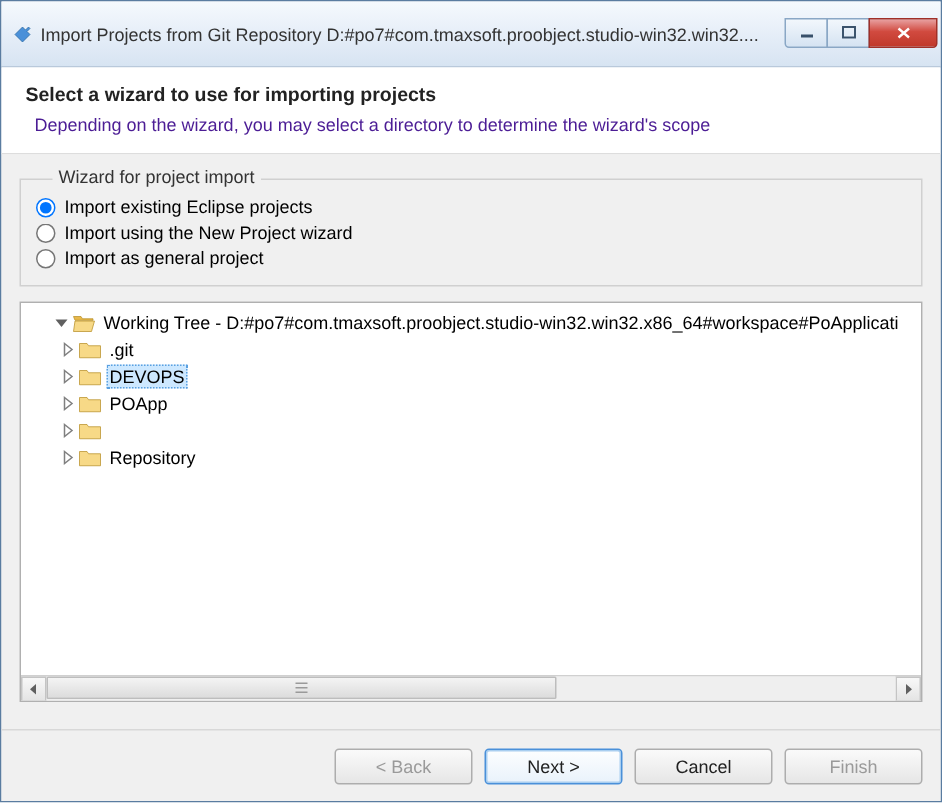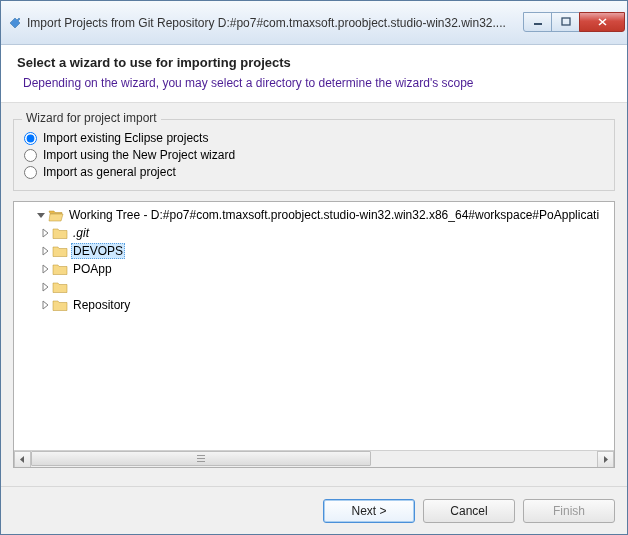--- a/index.html
+++ b/index.html
@@ -11,21 +11,21 @@
   .winbtns { display: flex; height: 21px; margin-right: 2px; }
   .winbtn { width: 29px; height: 20px; border: 1px solid #8aa7c5; margin-left: -1px; background: linear-gradient(to bottom, #f2f7fc, #d5e3f2); display: flex; align-items: center; justify-content: center; cursor: default; }
   .winbtn.min { border-radius: 0 0 0 3px; }
   .winbtn.close { width: 46px; background: linear-gradient(to bottom, #e8a0a0, #d14a3f 45%, #c0392b 100%); border-color: #a03028; border-radius: 0 0 3px 0; }
   .winbtn svg { display: block; }
   .header { background: #fff; padding: 10px 16px 12px 16px; border-bottom: 1px solid #ddd; }
   .header-title { font-size: 13px; font-weight: bold; color: #222; margin-bottom: 6px; }
   .header-sub { font-size: 12px; color: #4c1d95; margin-left: 6px; }
   .client { flex: 1; background: #f0f0f0; padding: 10px 12px 0 12px; display: flex; flex-direction: column; }
   .group { border: 1px solid #d0d0d0; padding: 8px 10px 8px 10px; background: #f0f0f0; position: relative; margin-top: 6px; }
-  .group-label { position: absolute; top: -9px; left: 8px; background: #f0f0f0; padding: 0 4px; color: #333; font-size: 12px; }
+  .group-label { position: absolute; top: -9px; left: 21px; background: #f0f0f0; padding: 0 4px; color: #333; font-size: 12px; }
   .radio-row { display: flex; align-items: center; margin: 3px 0; gap: 6px; }
   .radio-row input { margin: 0; }
   .tree-box { flex: 1; margin-top: 10px; border: 1px solid #b0b0b0; background: #fff; display: flex; flex-direction: column; overflow: hidden; }
   .tree-content { flex: 1; overflow: hidden; padding: 4px 0 0 0; }
   .tree-row { display: flex; align-items: center; height: 18px; white-space: nowrap; padding-left: 4px; }
   .toggle { width: 14px; height: 14px; display: inline-flex; align-items: center; justify-content: center; margin-right: 0px; }
   .toggle svg { display: block; }
   .folder-icon { width: 16px; height: 14px; display: inline-flex; align-items: center; justify-content: center; margin-right: 3px; }
   .tree-label { font-size: 12px; color: #000; padding: 1px 2px; }
   .tree-row.selected .tree-label { background: #cde8ff; border: 1px dotted #5aa0e0; padding: 0 1px; }
@@ -106,21 +106,21 @@
           </span>
           <span class="folder-icon">
             <svg width="16" height="13" viewBox="0 0 16 13">
                 <path d="M1 2 h5 l1 1.5 h7 v1 H2 Z" fill="#e8b84a" stroke="#b8902a" stroke-width="0.5"></path>
                 <path d="M2 5 h13 l-2 7 H1 Z" fill="#f7d987" stroke="#b8902a" stroke-width="0.5"></path>
               </svg>
           </span>
           <span class="tree-label">Working Tree - D:#po7#com.tmaxsoft.proobject.studio-win32.win32.x86_64#workspace#PoApplicati</span>
         </div>
 
-        <div class="tree-row" style="padding-left:24px;font-style:italic;">
+        <div class="tree-row" style="padding-left:24px;">
           <span class="toggle">
             <svg width="10" height="10">
                 <path d="M3 1 L8 5 L3 9 Z" fill="none" stroke="#808080" stroke-width="1"></path>
               </svg>
           </span>
           <span class="folder-icon">
             <svg width="16" height="13" viewBox="0 0 16 13">
                 <path d="M1 2 h5 l1 1.5 h8 v8 H1 Z" fill="#f7d987" stroke="#b8902a" stroke-width="0.5"></path>
               </svg>
           </span>
@@ -203,18 +203,19 @@
               <path d="M2 1 L6 4.5 L2 8 Z" fill="#606060"></path>
             </svg>
         </div>
       </div>
     </div>
 
     <div class="spacer"></div>
   </div>
 
   <div class="footer">
+    <button class="btn" disabled="">&lt; Back</button>
     <button class="btn default">Next &gt;</button>
     <button class="btn">Cancel</button>
     <button class="btn" disabled="">Finish</button>
   </div>
 
 </div>
 
 </body></html>

